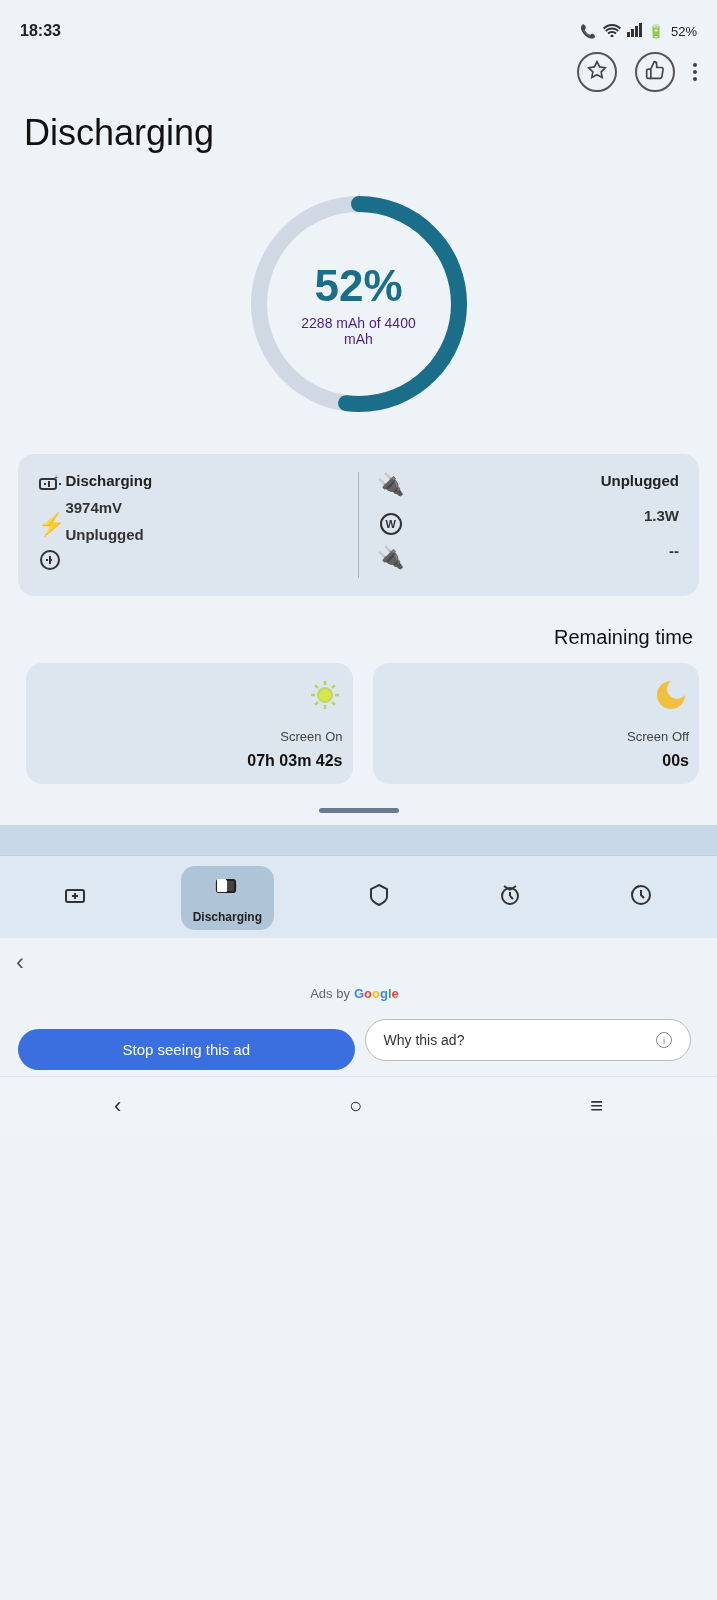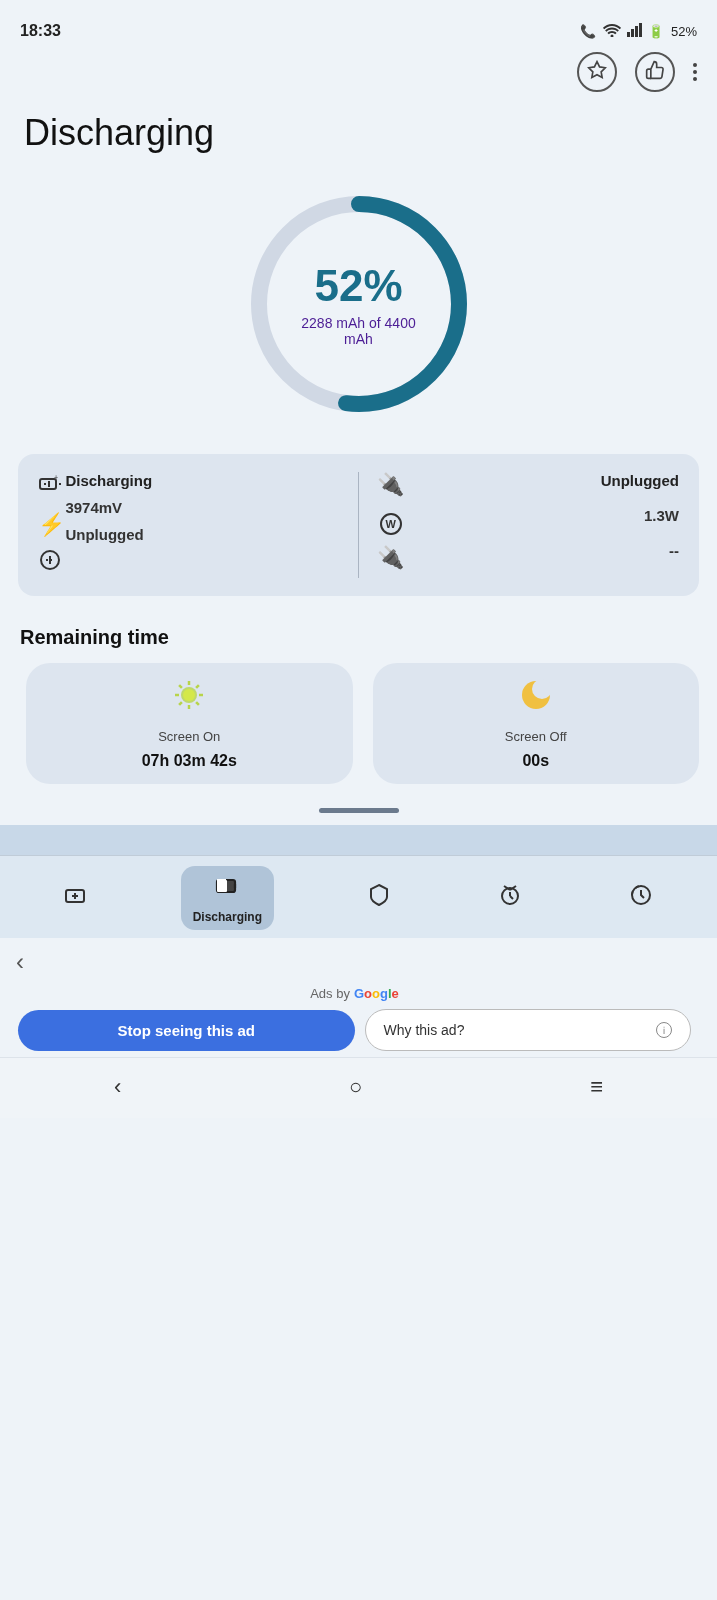--- a/index.html
+++ b/index.html
@@ -168,36 +168,37 @@
     .info-value {
       font-size: 15px;
       color: #333;
       font-weight: bold;
     }
 
     
     .section-title {
       padding: 6px 24px 14px 20px;
       font-size: 20px;
-      font-weight: 700;
+      font-weight: 400;
       color: #111;
+      text-align: right;
     }
     .remaining-cards {
       display: flex;
       gap: 12px;
       padding: 0 18px 20px 18px;
     }
     .time-card {
       flex: 1;
       background: #dde5ef;
-      border-radius: 24px;
+      border-radius: 16px;
       padding: 14px 10px 14px 10px;
       display: flex;
       flex-direction: column;
-      align-items: center;
+      align-items: flex-end;
       gap: 8px;
       margin-left: 8px;
     }
     .time-card-icon {
       font-size: 32px;
     }
     .time-card-label {
       font-size: 13px;
       color: #444;
     }
@@ -288,23 +289,24 @@
       width: 100%;
       padding: 0 18px;
     }
     .stop-btn {
       background: #3b6fe0;
       color: #fff;
       border: none;
       border-radius: 22px;
       padding: 12px 24px;
       font-size: 15px;
-      font-weight: 700;
+      font-weight: 400;
       cursor: pointer;
       flex: 1;
+      margin-top: 20px;
     }
     .why-btn {
       background: #fff;
       color: #333;
       border: 1.5px solid #bbb;
       border-radius: 22px;
       padding: 12px 18px;
       font-size: 14px;
       cursor: pointer;
       flex: 1;

